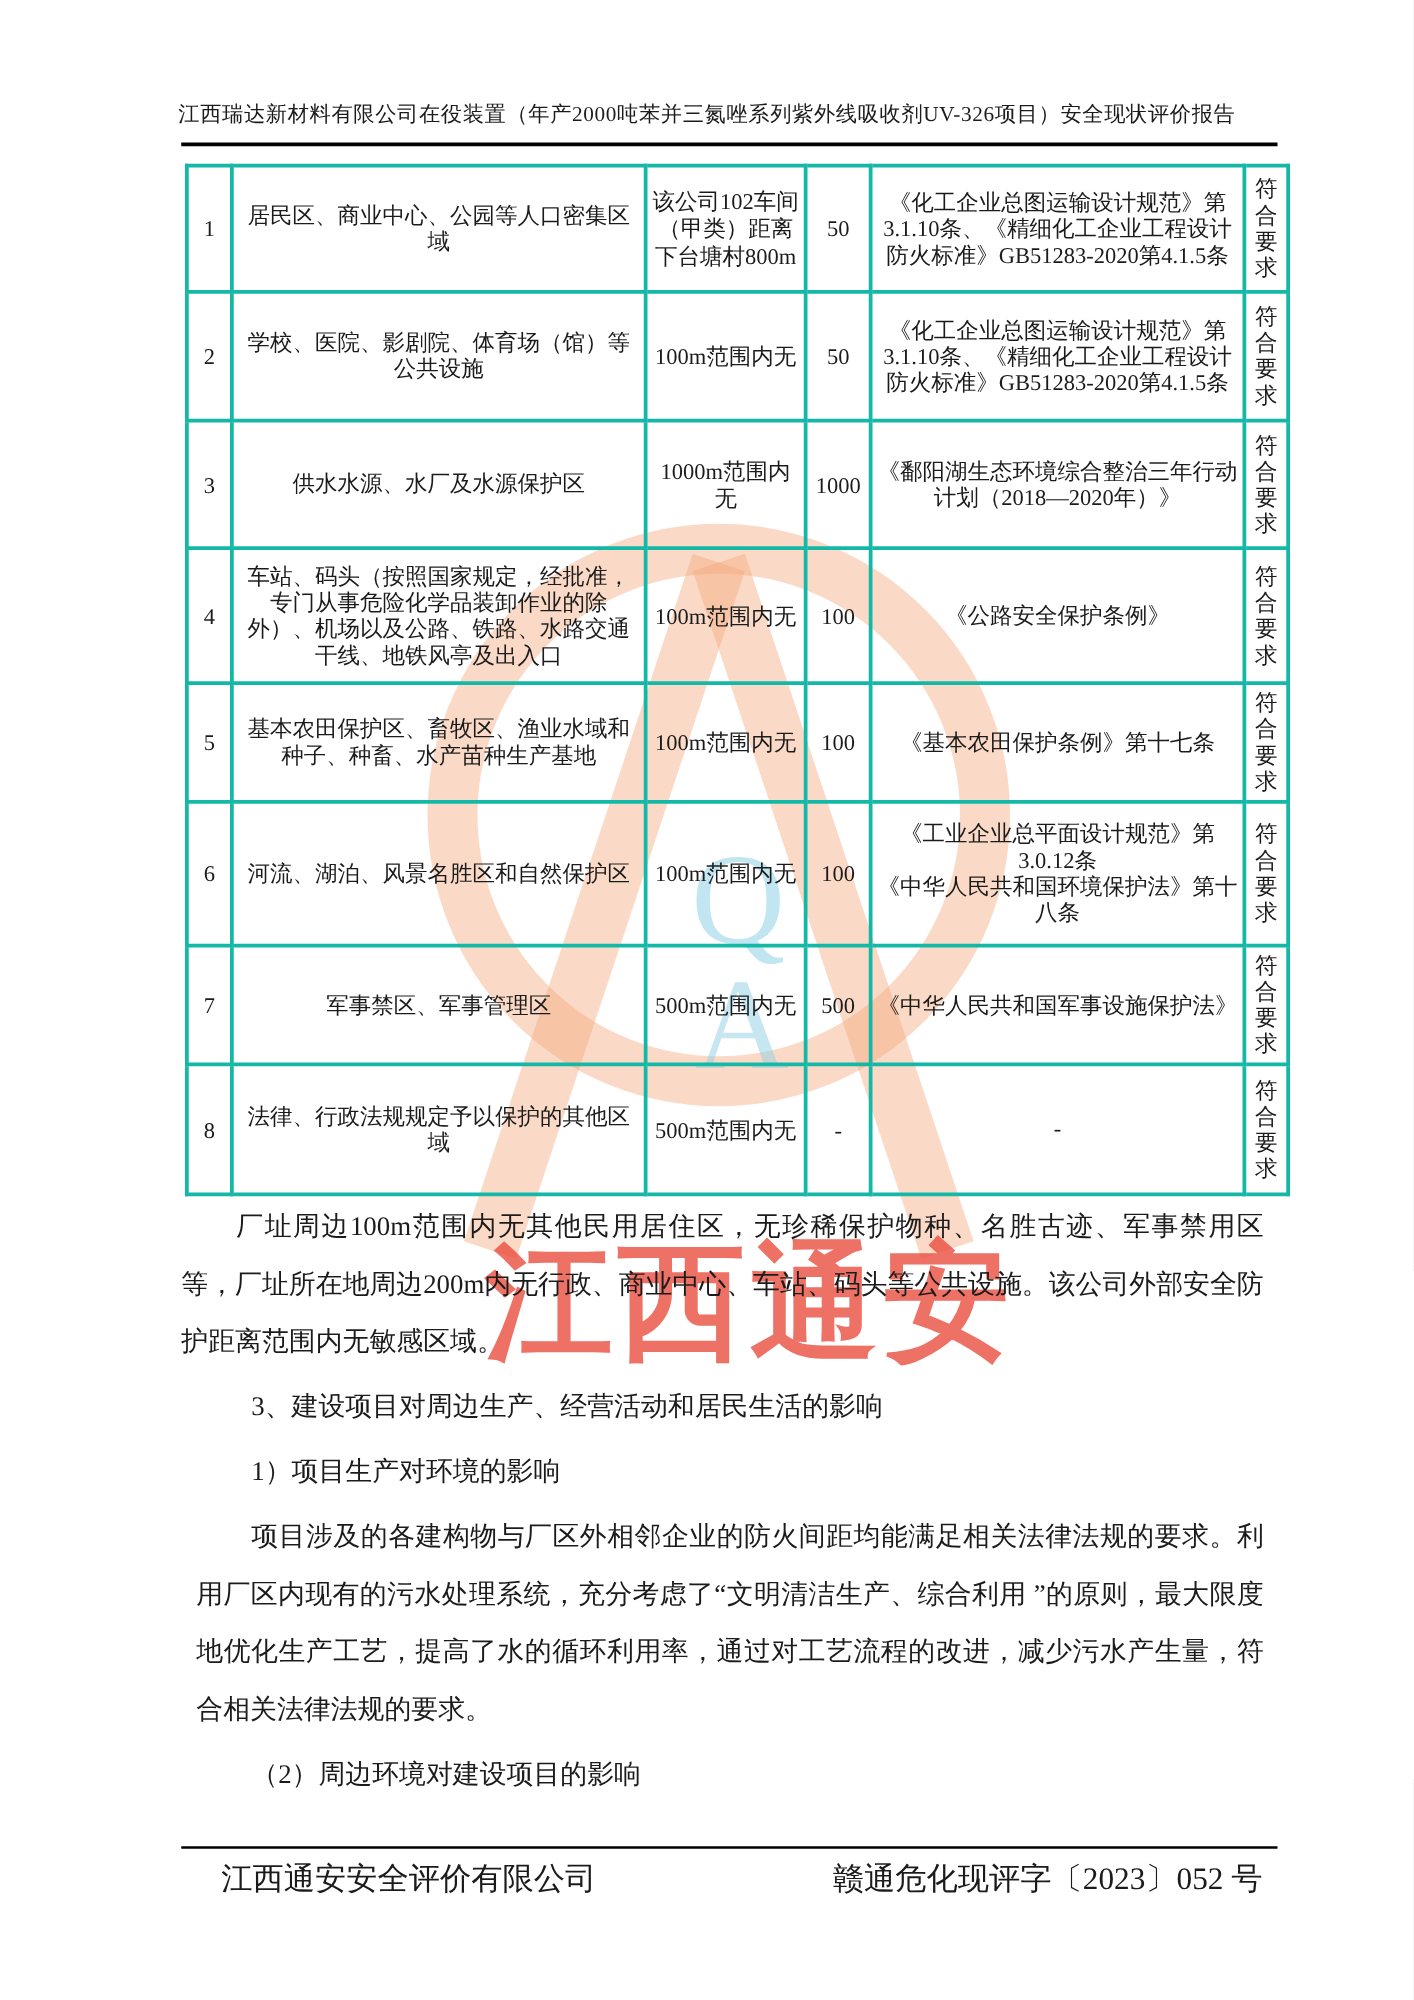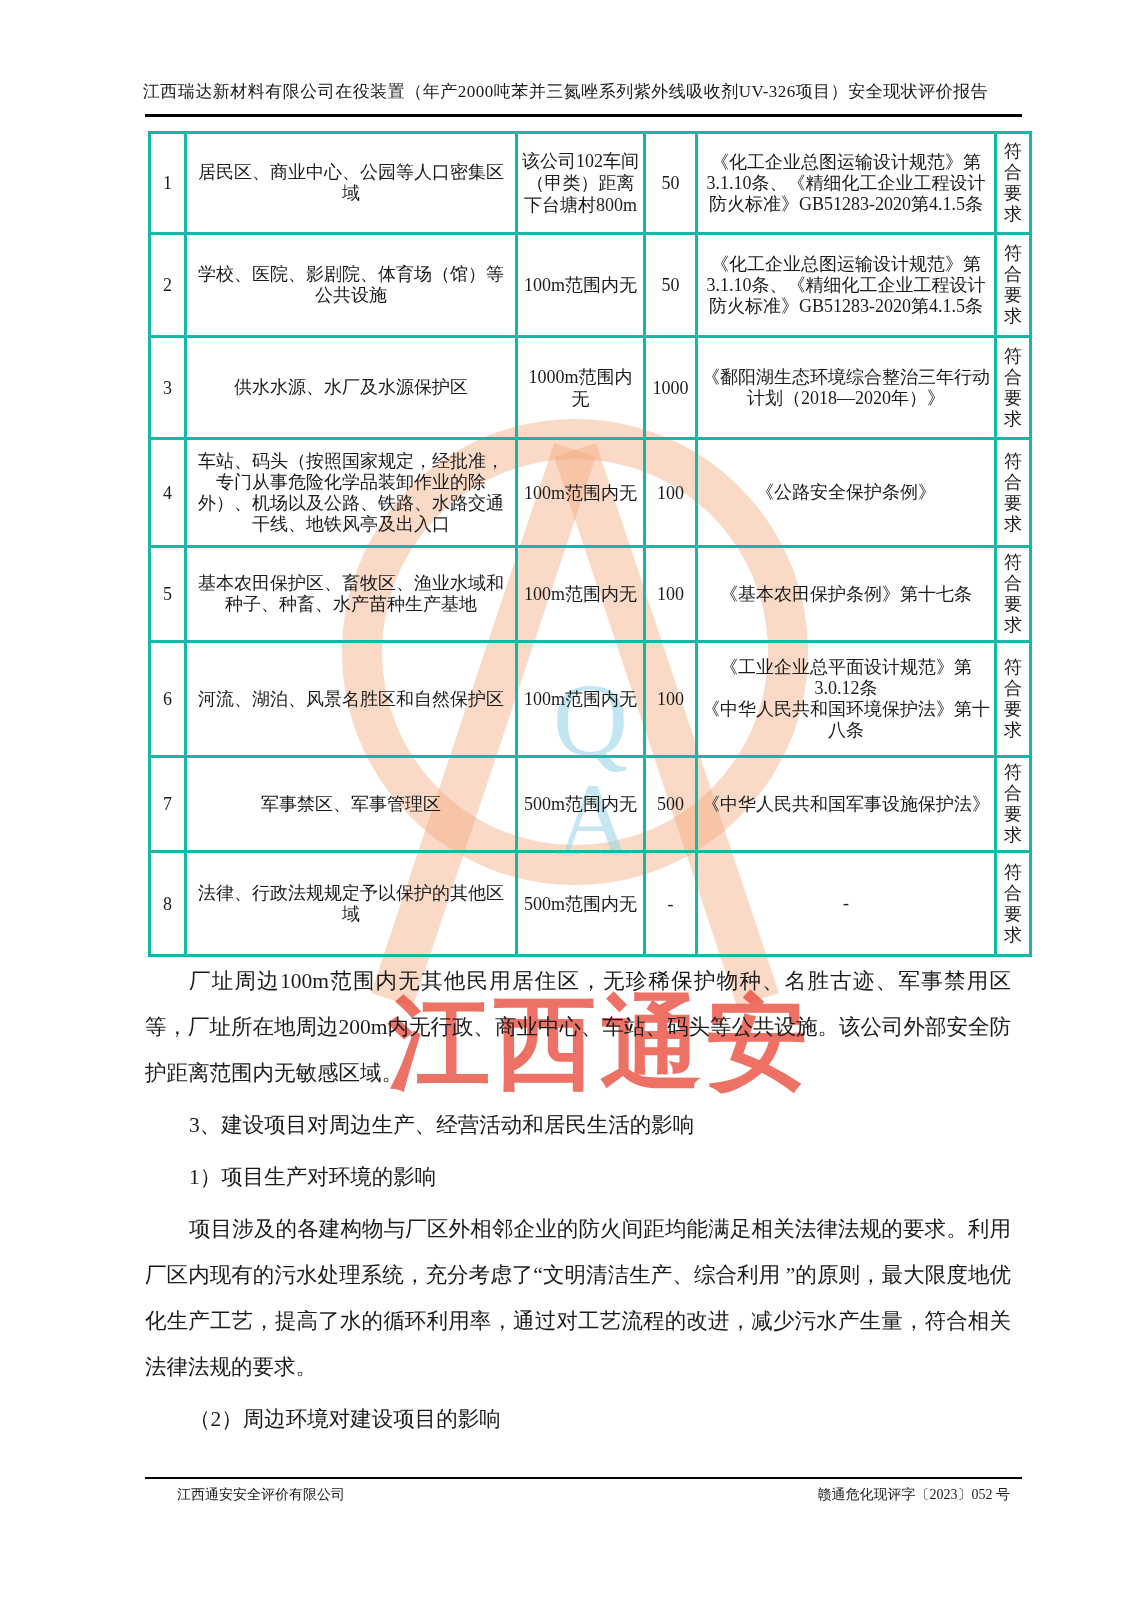--- a/index.html
+++ b/index.html
@@ -50,30 +50,30 @@
   .c-basis  { line-height:21px; white-space:pre-line; }
   .c-result { font-size:17px; line-height:21px; padding:1px 0 !important; word-break:break-all; }
   tr.r1{height:101px} tr.r2{height:103px} tr.r3{height:102px} tr.r4{height:108px}
   tr.r5{height:95px}  tr.r6{height:115px} tr.r7{height:95px}  tr.r8{height:104px}
 
   .body-text {
     position:absolute; top:958px; left:145px; width:866px;
     font-size:21.5px; text-align:justify;
   }
   .body-text p { margin:0; line-height:46px; text-indent:44px; }
-  .body-text p + p { margin-top:6px; }
+  .body-text p + p { margin-top:6px;margin-left:12px; }
 
   .page-number {
     position:absolute; top:1434px; left:145px; width:877px;
     text-align:center; font-size:19px;
   }
   .footer-rule { position:absolute; top:1477px; left:145px; width:877px; height:2px; background:#000; }
   .footer {
     position:absolute; top:1486px; left:145px; width:877px;
-    display:flex; justify-content:space-between; font-size:14px;align-items:flex-end;
+    display:flex; justify-content:space-between; font-size:25px;align-items:flex-end;
   }
   .footer .f-left  { padding-left:32px; }
   .footer .f-right { padding-right:12px; }
 </style>
 </head>
 <body>
 
 <div class="page">
 
   <div class="watermark">

